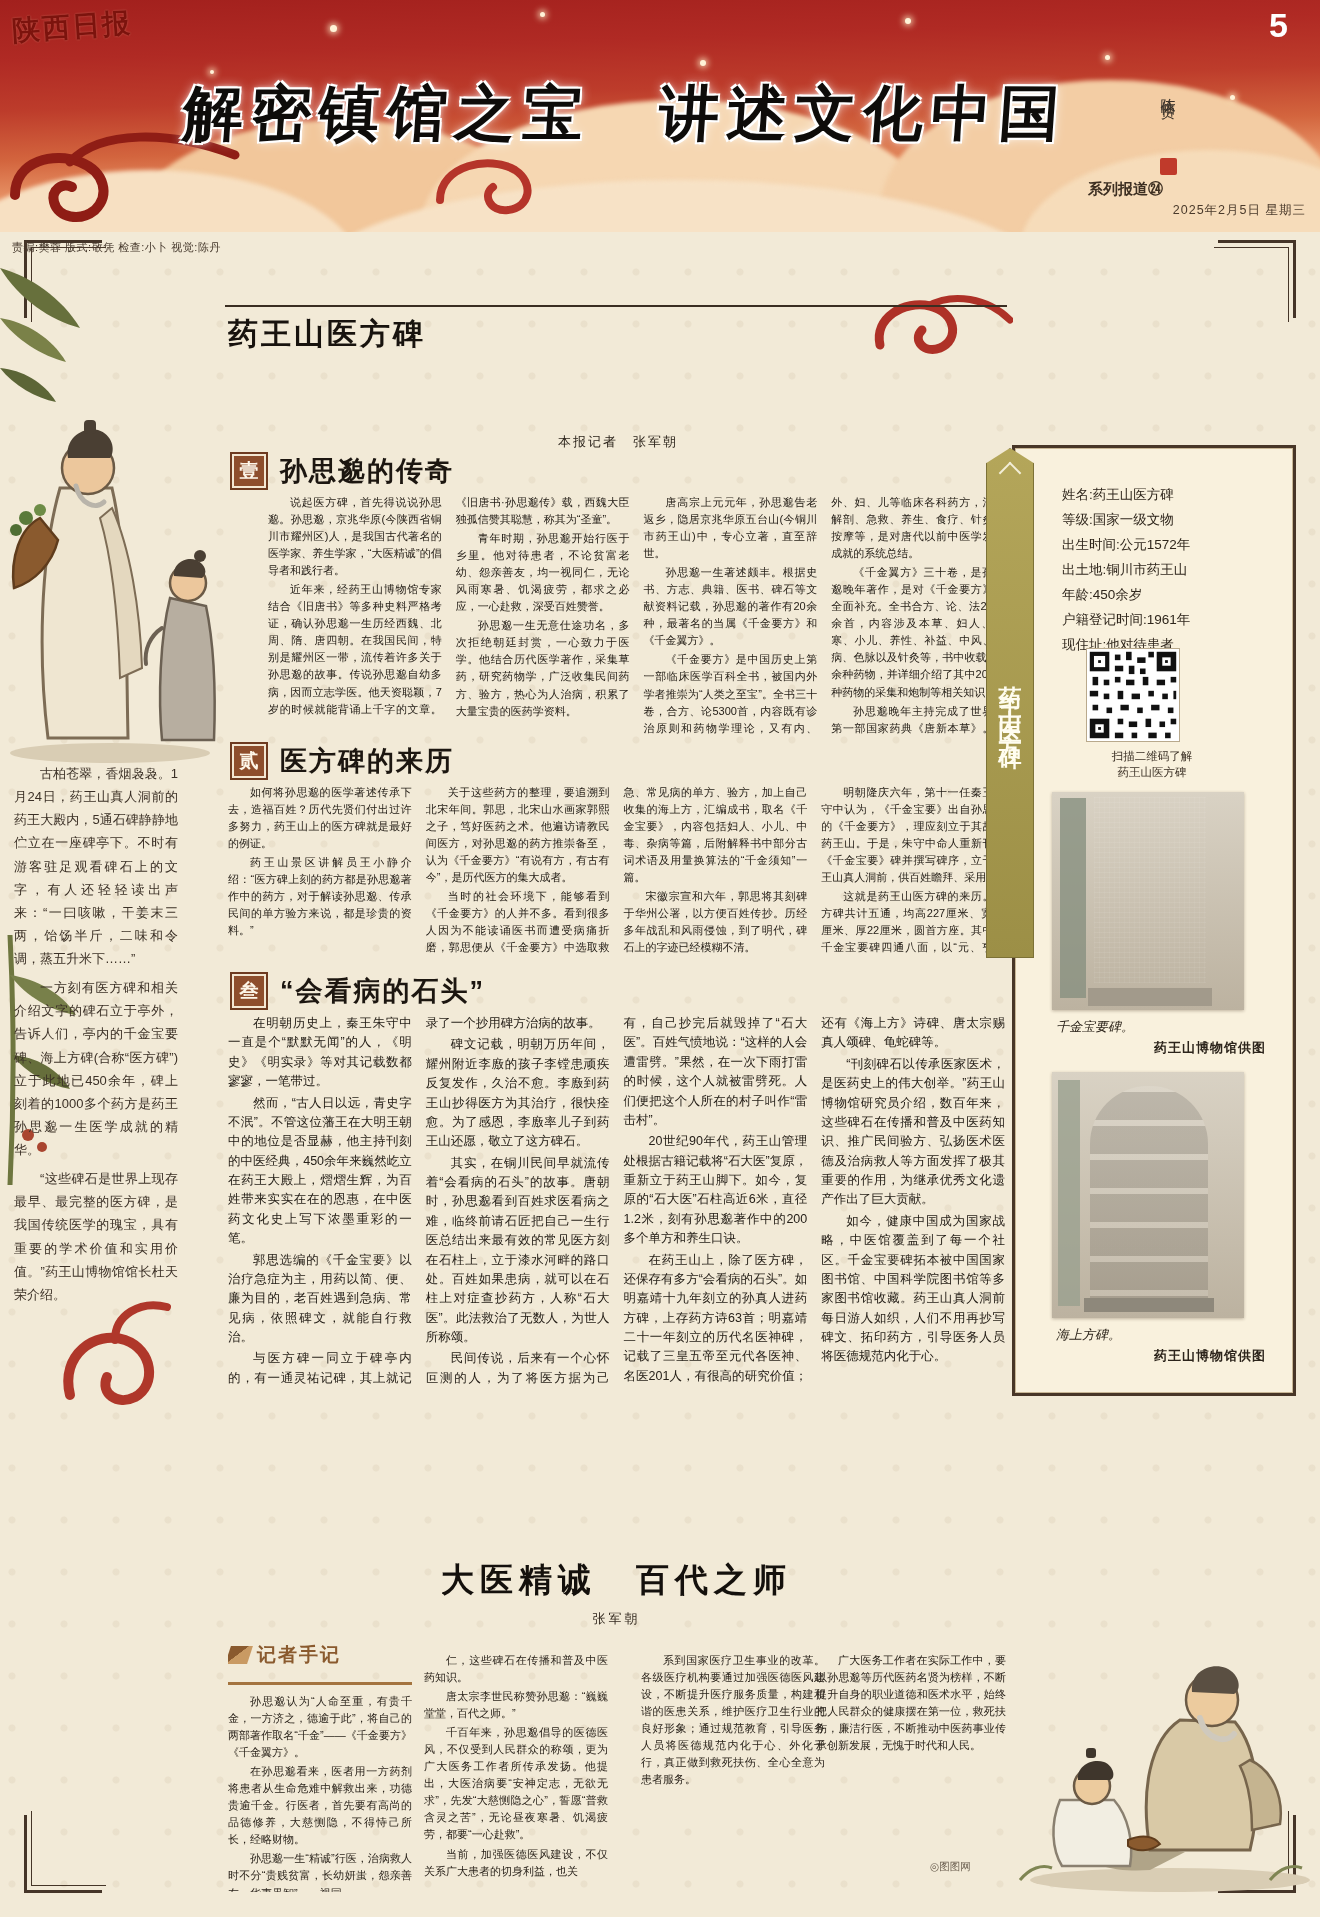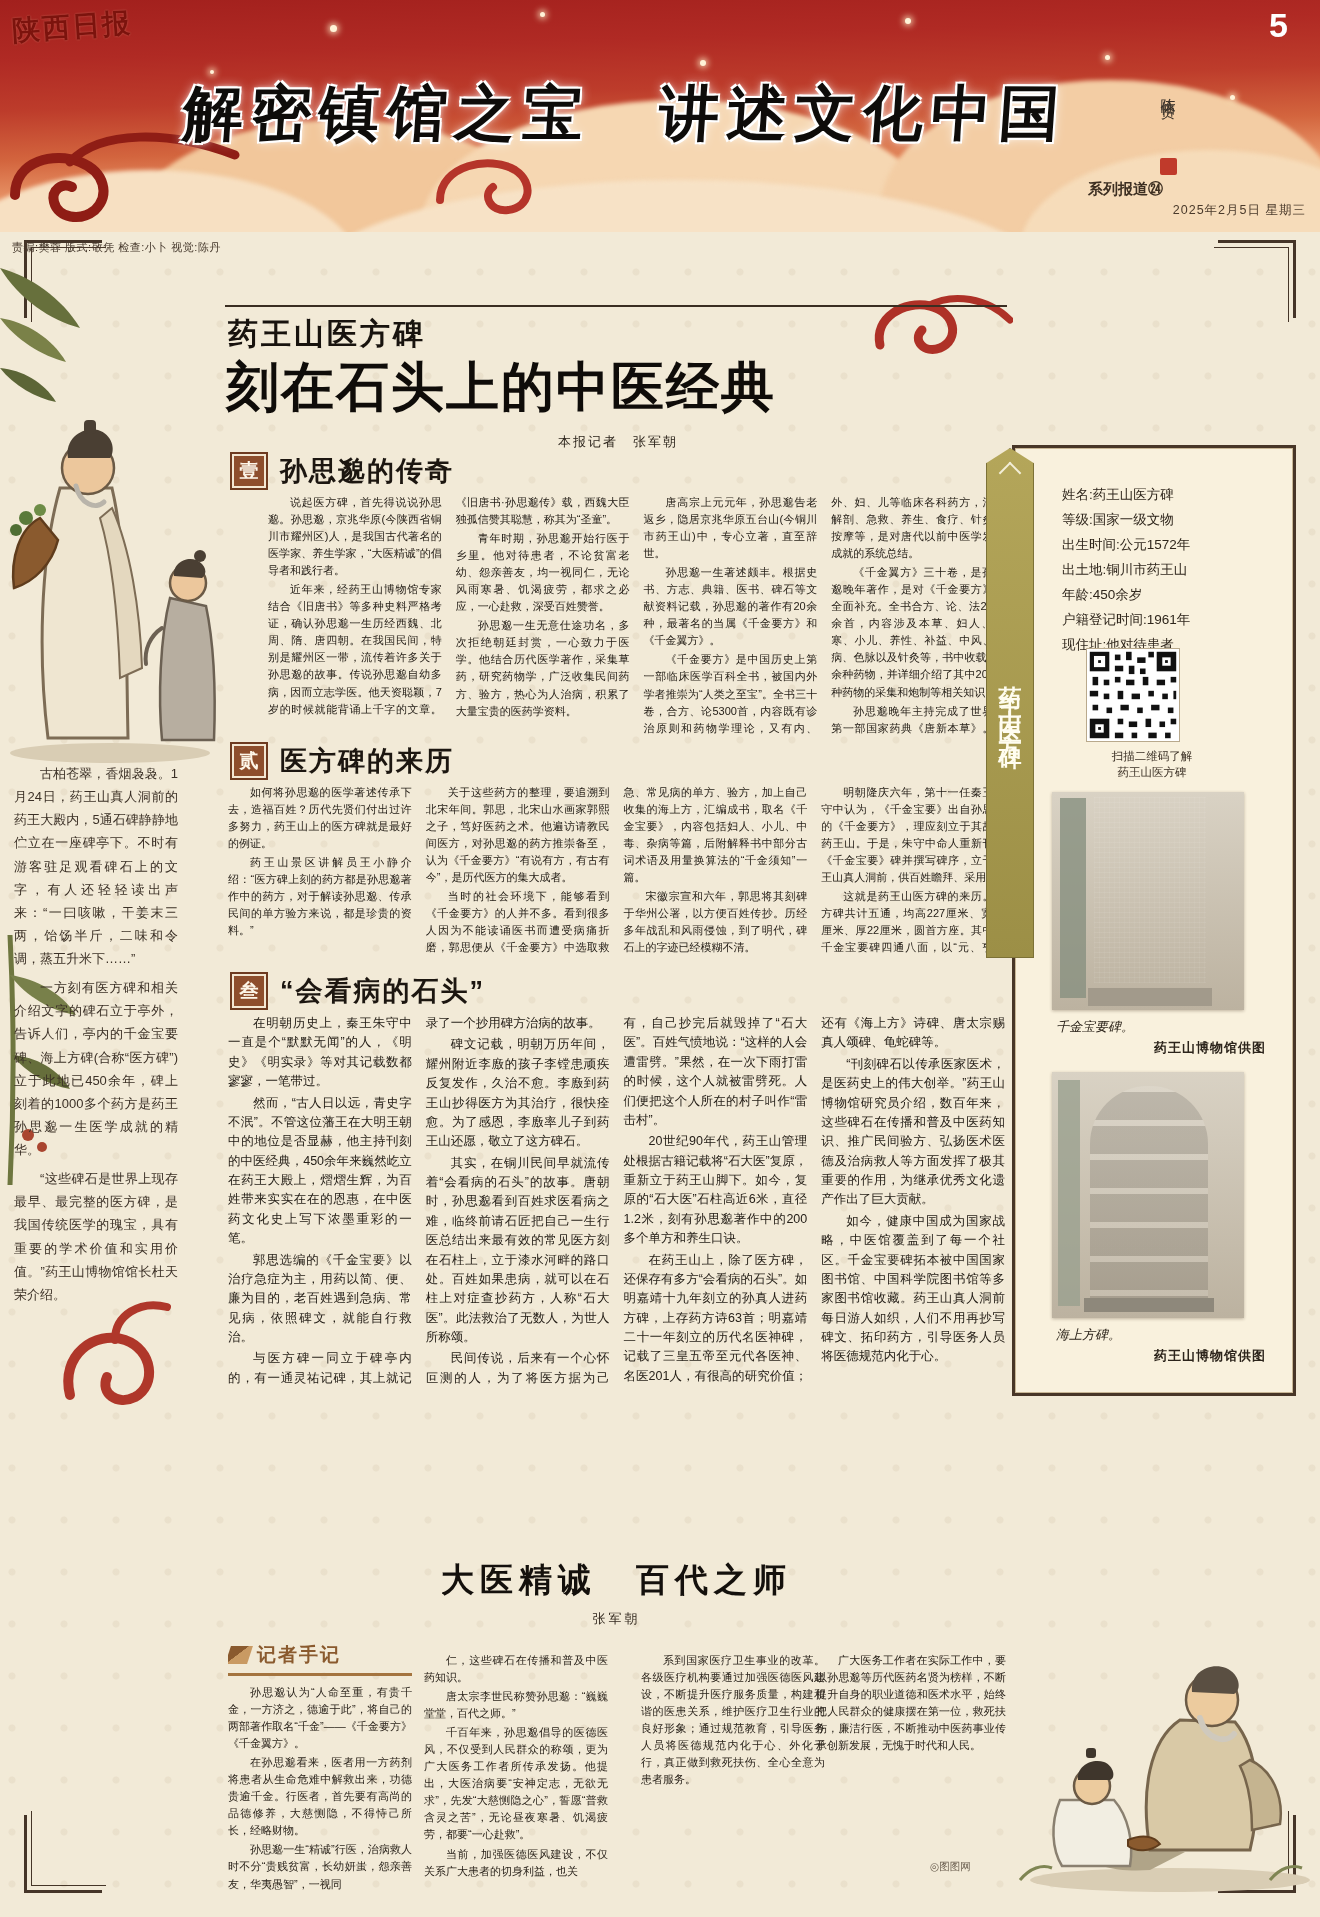--- a/index.html
+++ b/index.html
@@ -77,21 +77,21 @@
   .cap1{top:1018px;} .cap2{top:1326px;}
   
   .f-title{position:absolute;left:228px;top:1558px;width:777px;text-align:center;
     font-size:33px;font-weight:900;color:#14100c;letter-spacing:6px;
     font-family:"Liberation Serif","DejaVu Serif",serif;}
   .f-byline{position:absolute;left:228px;top:1610px;width:777px;text-align:center;font-size:13px;color:#33291f;letter-spacing:3px;}
   .fcol{position:absolute;top:1652px;width:184px;height:240px;overflow:hidden;font-size:11px;color:#2a231b;}
   .fcol p{margin:0 0 2px;text-indent:2em;text-align:justify;line-height:1.55;}
   #fcol1{left:228px;top:1642px;height:250px;}
   #fcol2{left:424px;} #fcol3{left:620px;margin-left:21px;} #fcol4{left:816px;width:190px;}
-  .rep-label{margin-bottom:8px;border-bottom:3px solid #a4743f;padding-bottom:5px;display:flex;align-items:center;gap:7px;}
+  .rep-label{margin-bottom:8px;border-bottom:3px solid #a4743f;padding-bottom:14px;display:flex;align-items:center;gap:7px;}
   .rep-ico{width:22px;height:18px;background:linear-gradient(135deg,#8a5a2e 45%,#c99a63 46%);transform:skewX(-18deg);}
   .rep-txt{font-size:19px;font-weight:900;color:#8a5a2e;letter-spacing:2px;}
   .illus-credit{position:absolute;left:930px;top:1860px;font-size:10.5px;color:#6b5f50;}
   
   .decor{position:absolute;}
 </style>
 </head>
 <body>
 
 <div class="page">
@@ -175,21 +175,20 @@
   </svg>
 
   <div class="intro">
       <p>古柏苍翠，香烟袅袅。1月24日，药王山真人洞前的药王大殿内，5通石碑静静地伫立在一座碑亭下。不时有游客驻足观看碑石上的文字，有人还轻轻读出声来：“一曰咳嗽，干姜末三两，饴饧半斤，二味和令调，蒸五升米下……”</p>
       <p>一方刻有医方碑和相关介绍文字的碑石立于亭外，告诉人们，亭内的千金宝要碑、海上方碑(合称“医方碑”)立于此地已450余年，碑上刻着的1000多个药方是药王孙思邈一生医学成就的精华。</p>
       <p>“这些碑石是世界上现存最早、最完整的医方碑，是我国传统医学的瑰宝，具有重要的学术价值和实用价值。”药王山博物馆馆长杜天荣介绍。</p>
     </div>
 
   <div class="toprule"></div>
   <div class="kicker">药王山医方碑</div>
-  <div class="headline">刻在石头上的中医经典</div>
   <div class="byline">本报记者　张军朝</div>
 
   <div class="sec-head" style="left:230px;top:452px;">
     <div class="sec-num">壹</div>
     <div class="sec-title">孙思邈的传奇</div>
   </div>
   <div id="sec1-body" class="sec-body">
       <p>说起医方碑，首先得说说孙思邈。孙思邈，京兆华原(今陕西省铜川市耀州区)人，是我国古代著名的医学家、养生学家，“大医精诚”的倡导者和践行者。</p>
       <p>近年来，经药王山博物馆专家结合《旧唐书》等多种史料严格考证，确认孙思邈一生历经西魏、北周、隋、唐四朝。在我国民间，特别是耀州区一带，流传着许多关于孙思邈的故事。传说孙思邈自幼多病，因而立志学医。他天资聪颖，7岁的时候就能背诵上千字的文章。《旧唐书·孙思邈传》载，西魏大臣独孤信赞其聪慧，称其为“圣童”。</p>
       <p>青年时期，孙思邈开始行医于乡里。他对待患者，不论贫富老幼、怨亲善友，均一视同仁，无论风雨寒暑、饥渴疲劳，都求之必应，一心赴救，深受百姓赞誉。</p>

